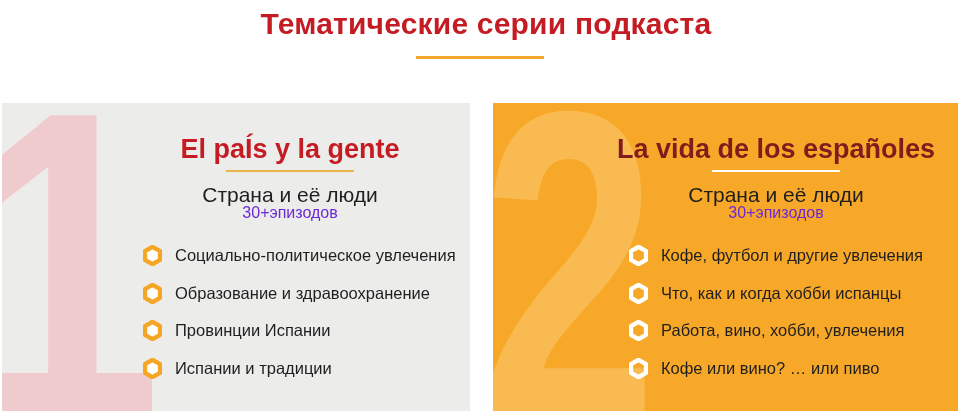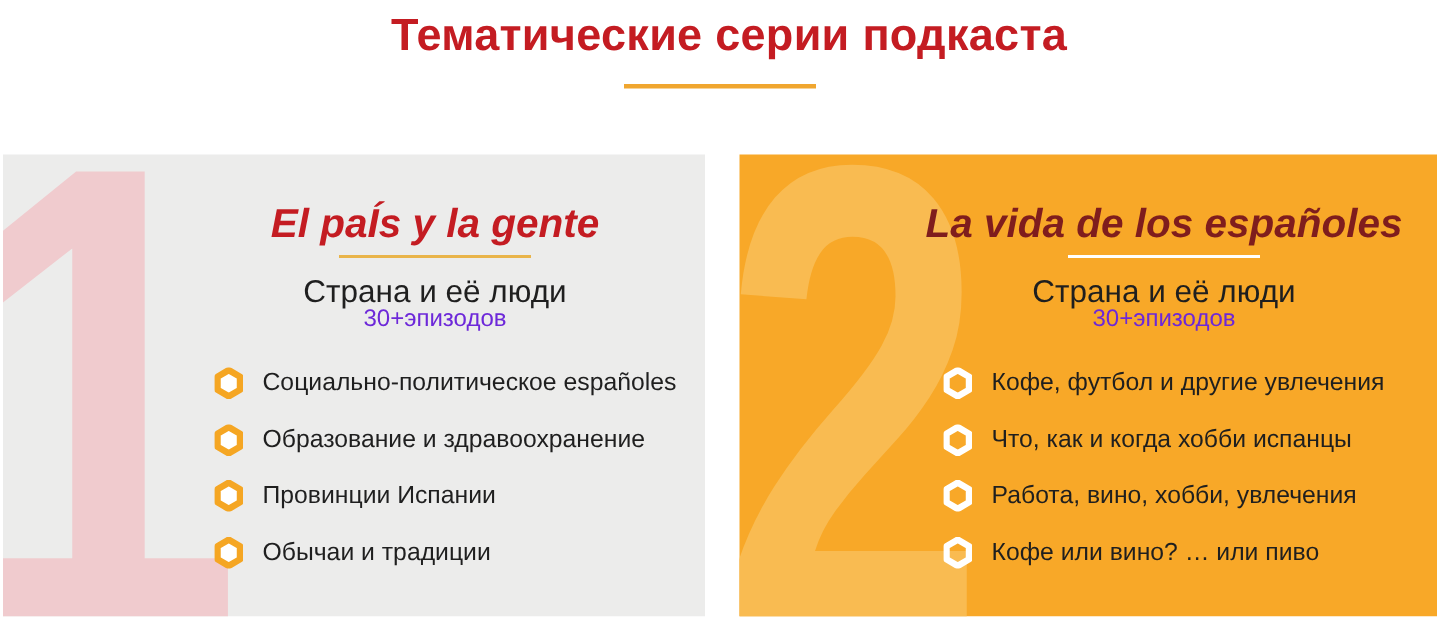--- a/index.html
+++ b/index.html
@@ -50,21 +50,21 @@
   .numeral-1{left:-36px;color:var(--pink);transform:scaleX(0.80);}
   .numeral-2{left:-12px;color:var(--num2);transform:scaleX(0.72);}
   .card-content{
     position:absolute;top:0;width:356px;height:100%;
   }
   .card-1 .card-content{left:110px;}
   .card-2 .card-content{left:105px;}
   .card-title{
     position:absolute;top:31px;left:0;width:100%;
     text-align:center;
-    font-size:27px;font-weight:bold;font-style:italic;
+    font-size:27px;font-weight:bold;
   }
   .card-1 .card-title{color:var(--red);}
   .card-2 .card-title{color:#7f1d1d;}
   .card-underline{
     position:absolute;top:67px;left:50%;
     transform:translateX(-50%);
     width:128px;height:2px;
   }
   .card-1 .card-underline{background:#E9B449;}
   .card-2 .card-underline{background:#ffffff;}
@@ -107,21 +107,21 @@
       <div class="card-underline"></div>
       <div class="card-subtitle">Страна и её люди</div>
       <div class="card-episodes">30+эпизодов</div>
       <ul class="feature-list">
         <li>
           <span class="hex">
             <svg viewBox="0 0 24 26">
                 <polygon points="12,2 21.5,7.5 21.5,18.5 12,24 2.5,18.5 2.5,7.5" fill="#ffffff" stroke="#F5A623" stroke-width="5.5" stroke-linejoin="round"></polygon>
               </svg>
           </span>
-          <span>Социально-политическое españoles</span>
+          <span>Социально-политическое увлечения</span>
         </li>
         <li>
           <span class="hex">
             <svg viewBox="0 0 24 26">
                 <polygon points="12,2 21.5,7.5 21.5,18.5 12,24 2.5,18.5 2.5,7.5" fill="#ffffff" stroke="#F5A623" stroke-width="5.5" stroke-linejoin="round"></polygon>
               </svg>
           </span>
           <span>Образование и здравоохранение</span>
         </li>
         <li>
@@ -131,21 +131,21 @@
               </svg>
           </span>
           <span>Провинции Испании</span>
         </li>
         <li>
           <span class="hex">
             <svg viewBox="0 0 24 26">
                 <polygon points="12,2 21.5,7.5 21.5,18.5 12,24 2.5,18.5 2.5,7.5" fill="#ffffff" stroke="#F5A623" stroke-width="5.5" stroke-linejoin="round"></polygon>
               </svg>
           </span>
-          <span>Обычаи и традиции</span>
+          <span>Испании и традиции</span>
         </li>
       </ul>
     </div>
   </section>
 
   <section class="card card-2">
     <div class="numeral numeral-2">2</div>
     <div class="card-content">
       <h2 class="card-title">La vida de los españoles</h2>
       <div class="card-underline"></div>

